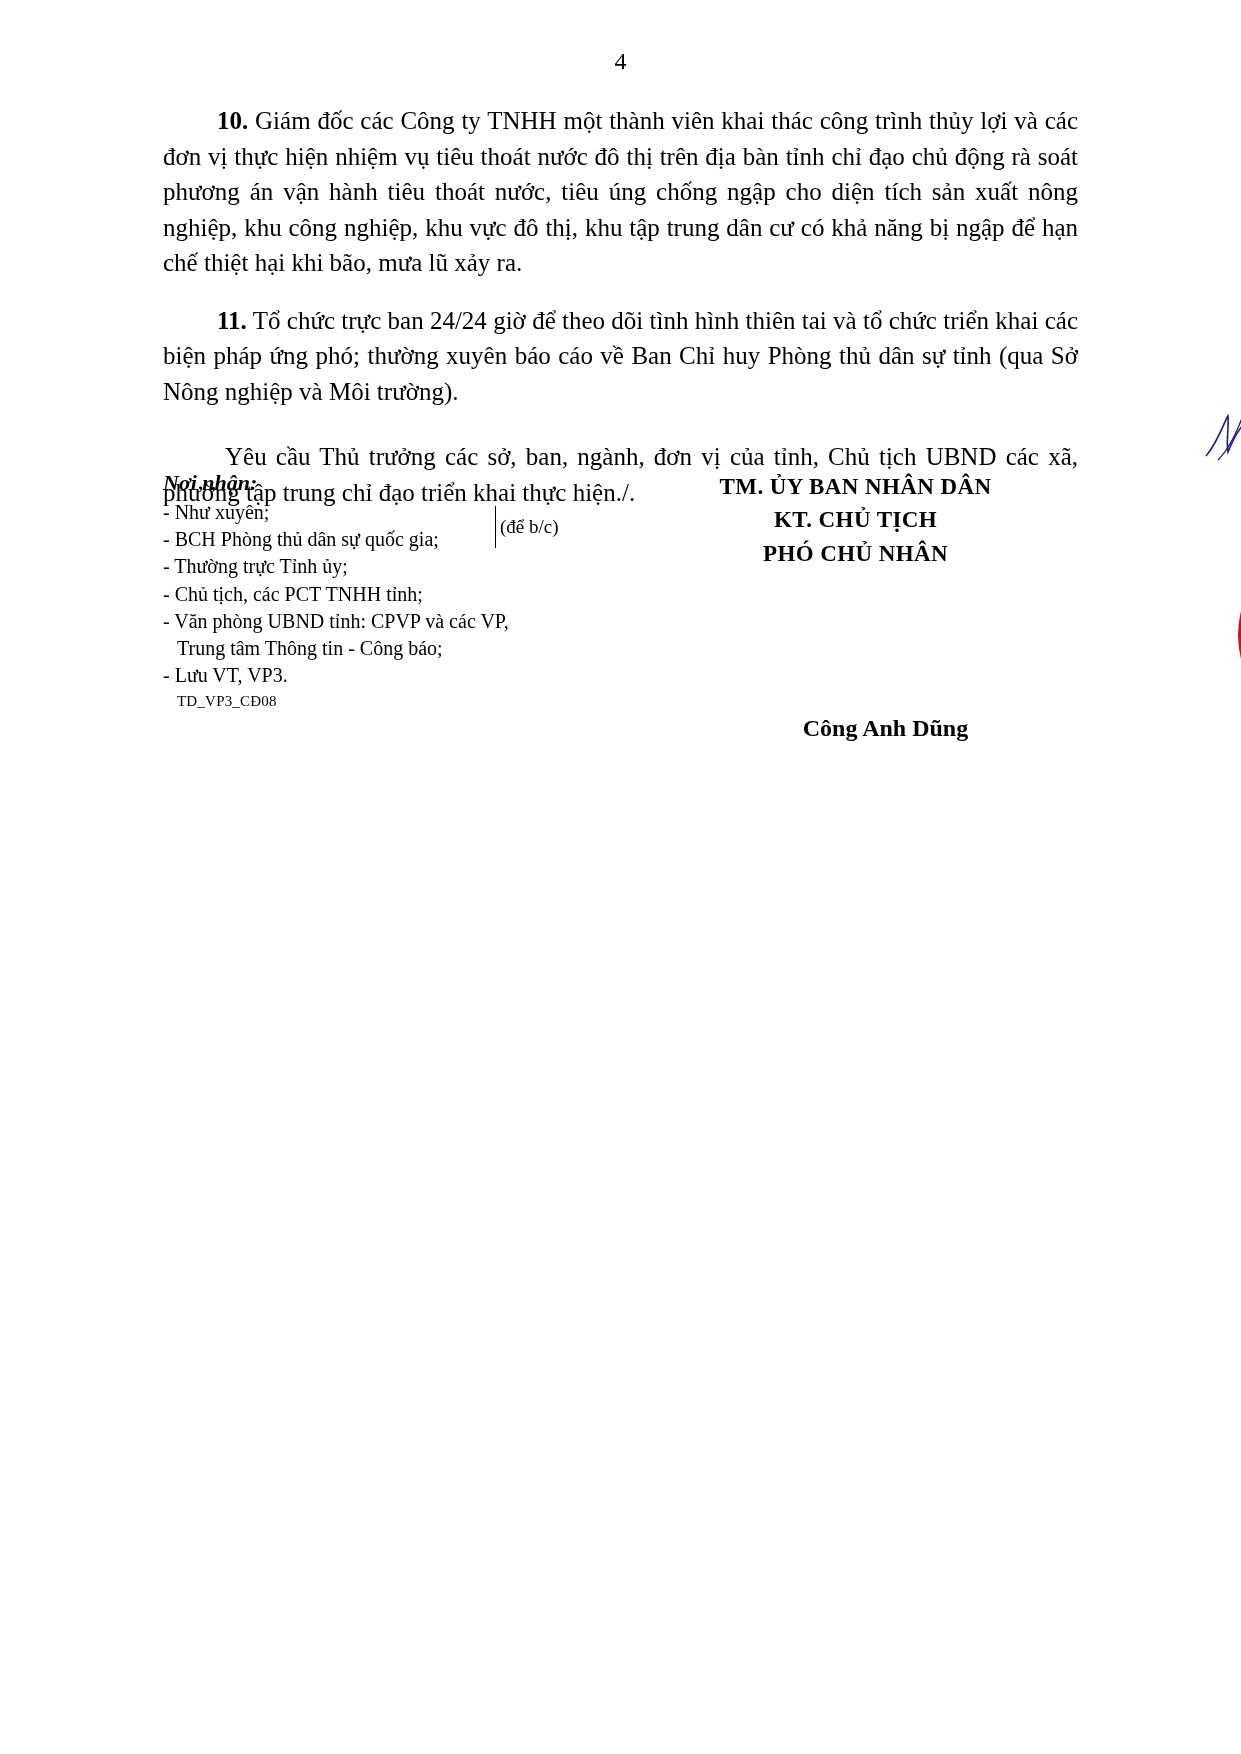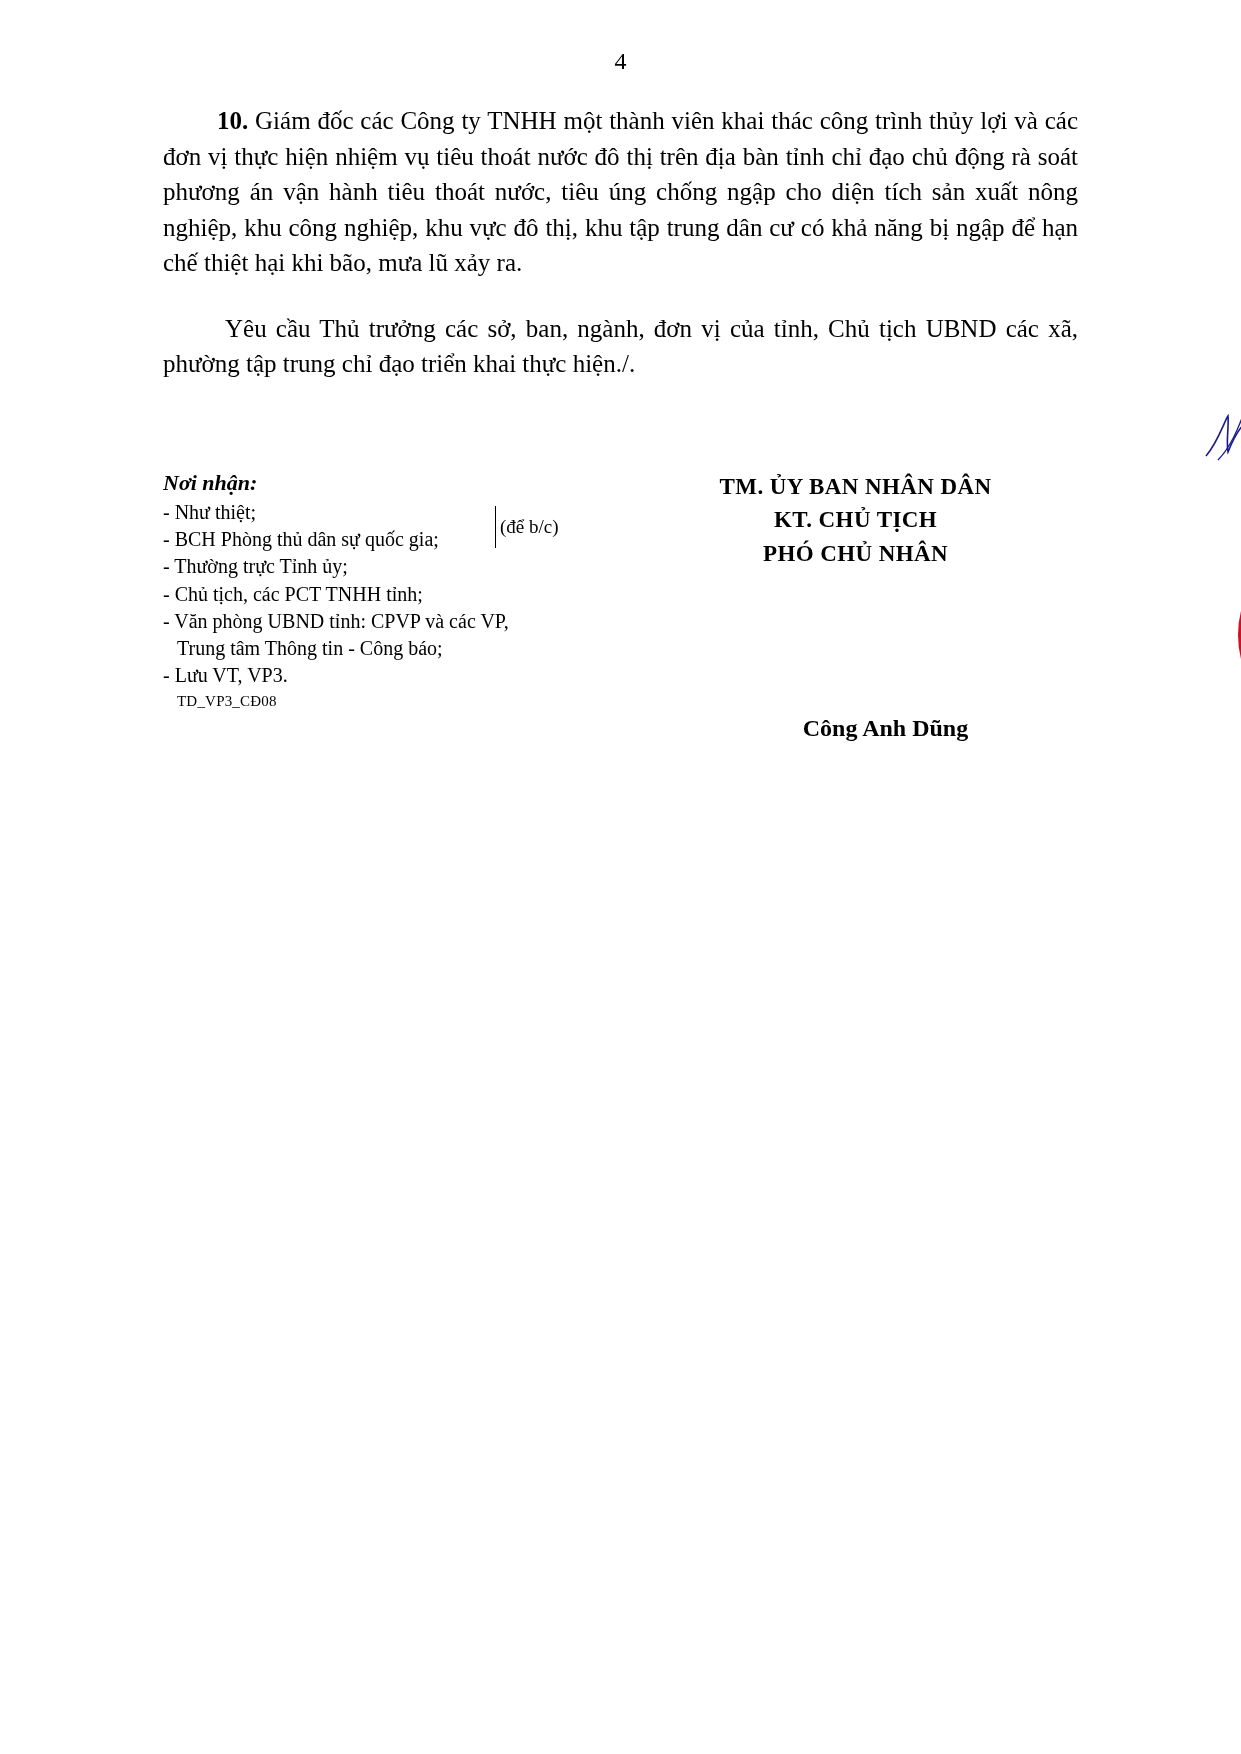--- a/index.html
+++ b/index.html
@@ -148,31 +148,32 @@
 <body>
 
 <div class="page">
 
   <div class="page-number">4</div>
 
   <div class="body-block" style="top:103px;">
 
     <p class="para"><b>10.</b><span> Giám đốc các Công ty TNHH một thành viên khai thác công trình thủy lợi và các đơn vị thực hiện nhiệm vụ tiêu thoát nước đô thị trên địa bàn tỉnh chỉ đạo chủ động rà soát phương án vận hành tiêu thoát nước, tiêu úng chống ngập cho diện tích sản xuất nông nghiệp, khu công nghiệp, khu vực đô thị, khu tập trung dân cư có khả năng bị ngập để hạn chế thiệt hại khi bão, mưa lũ xảy ra.</span></p>
 
+    <p class="para" style="margin-top:22px;"><b>11.</b><span> Tổ chức trực ban 24/24 giờ để theo dõi tình hình thiên tai và tổ chức triển khai các biện pháp ứng phó; thường xuyên báo cáo về Ban Chỉ huy Phòng thủ dân sự tỉnh (qua Sở Nông nghiệp và Môi trường).</span></p>
 
     <p class="para para-indent-more" style="margin-top:30px;">Yêu cầu Thủ trưởng các sở, ban, ngành, đơn vị của tỉnh, Chủ tịch UBND các xã, phường tập trung chỉ đạo triển khai thực hiện./.</p>
 
   </div>
 
   <div class="sig-area">
 
     <div class="recipients">
       <div class="recipients-title">Nơi nhận:</div>
       <ul>
-        <li>- Như thiệt;</li>
+        <li>- Như xuyên;</li>
         <li>- BCH Phòng thủ dân sự quốc gia;</li>
         <li>- Thường trực Tỉnh ủy;</li>
         <li>- Chủ tịch, các PCT TNHH tỉnh;</li>
         <li>- Văn phòng UBND tỉnh: CPVP và các VP,</li>
         <li class="sub">Trung tâm Thông tin - Công báo;</li>
         <li>- Lưu VT, VP3.</li>
       </ul>
       <div class="doc-code">TD_VP3_CĐ08</div>
 
       <div class="brace-note">

